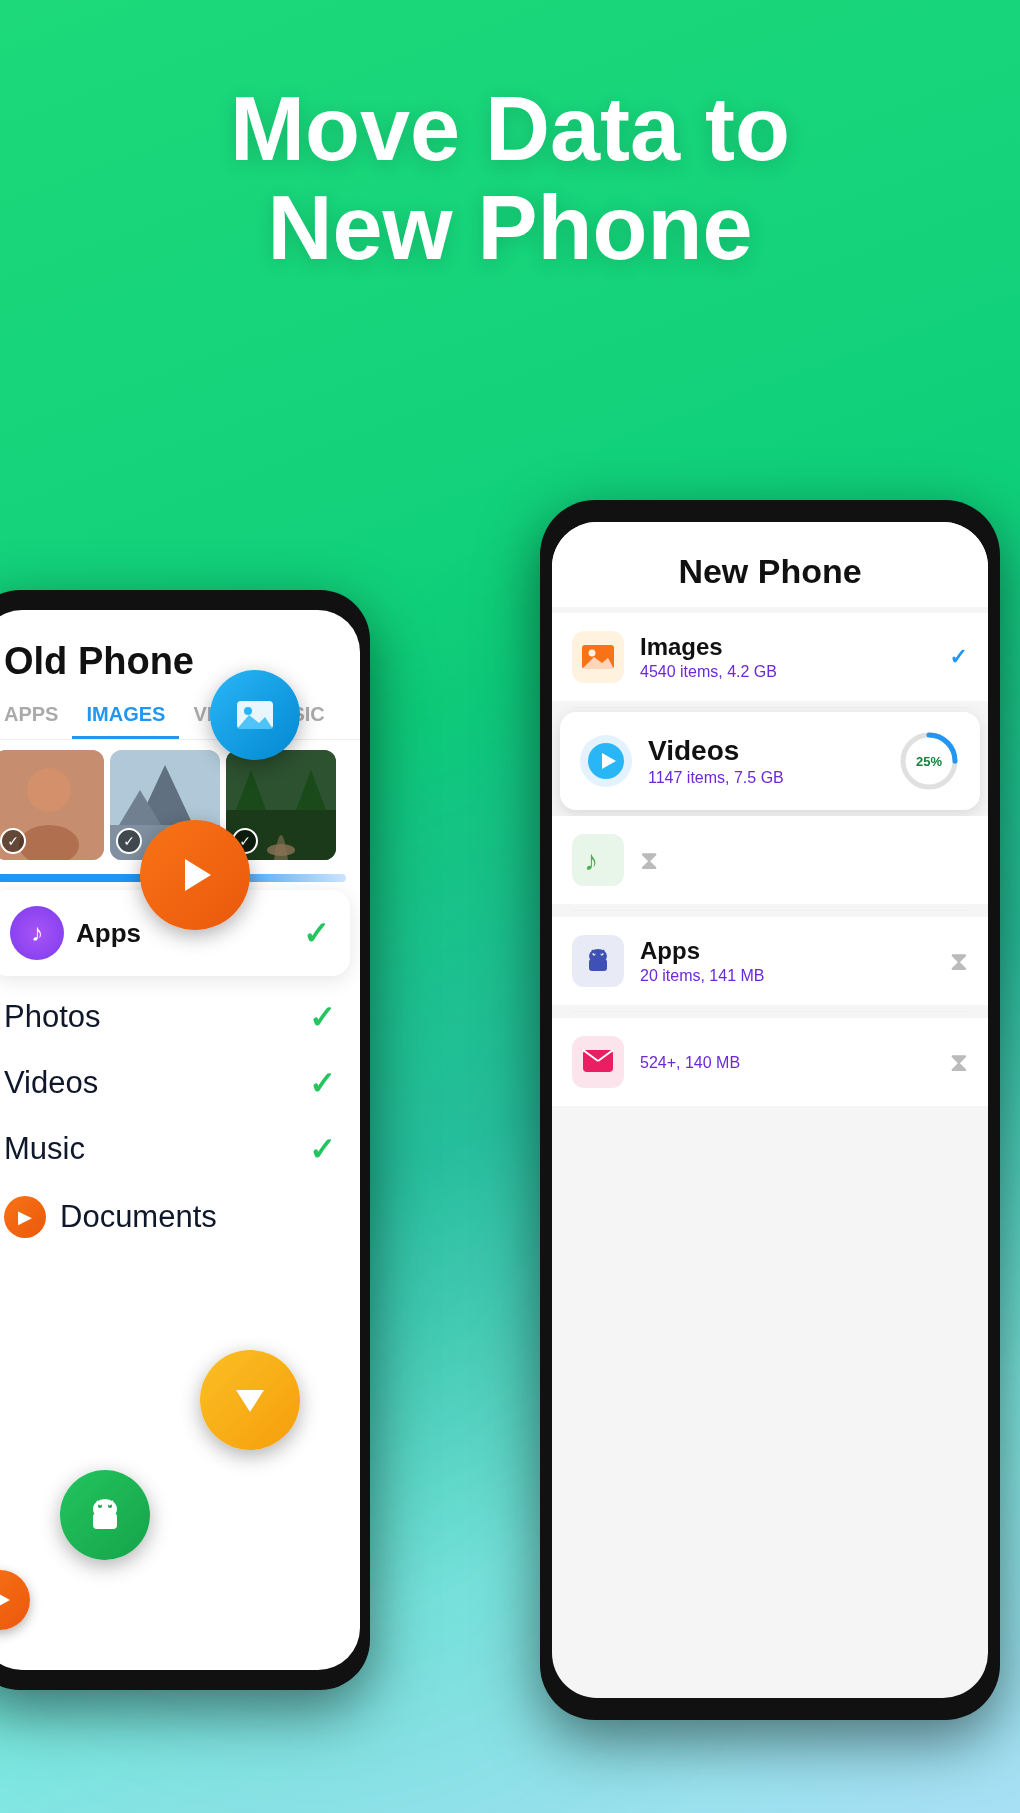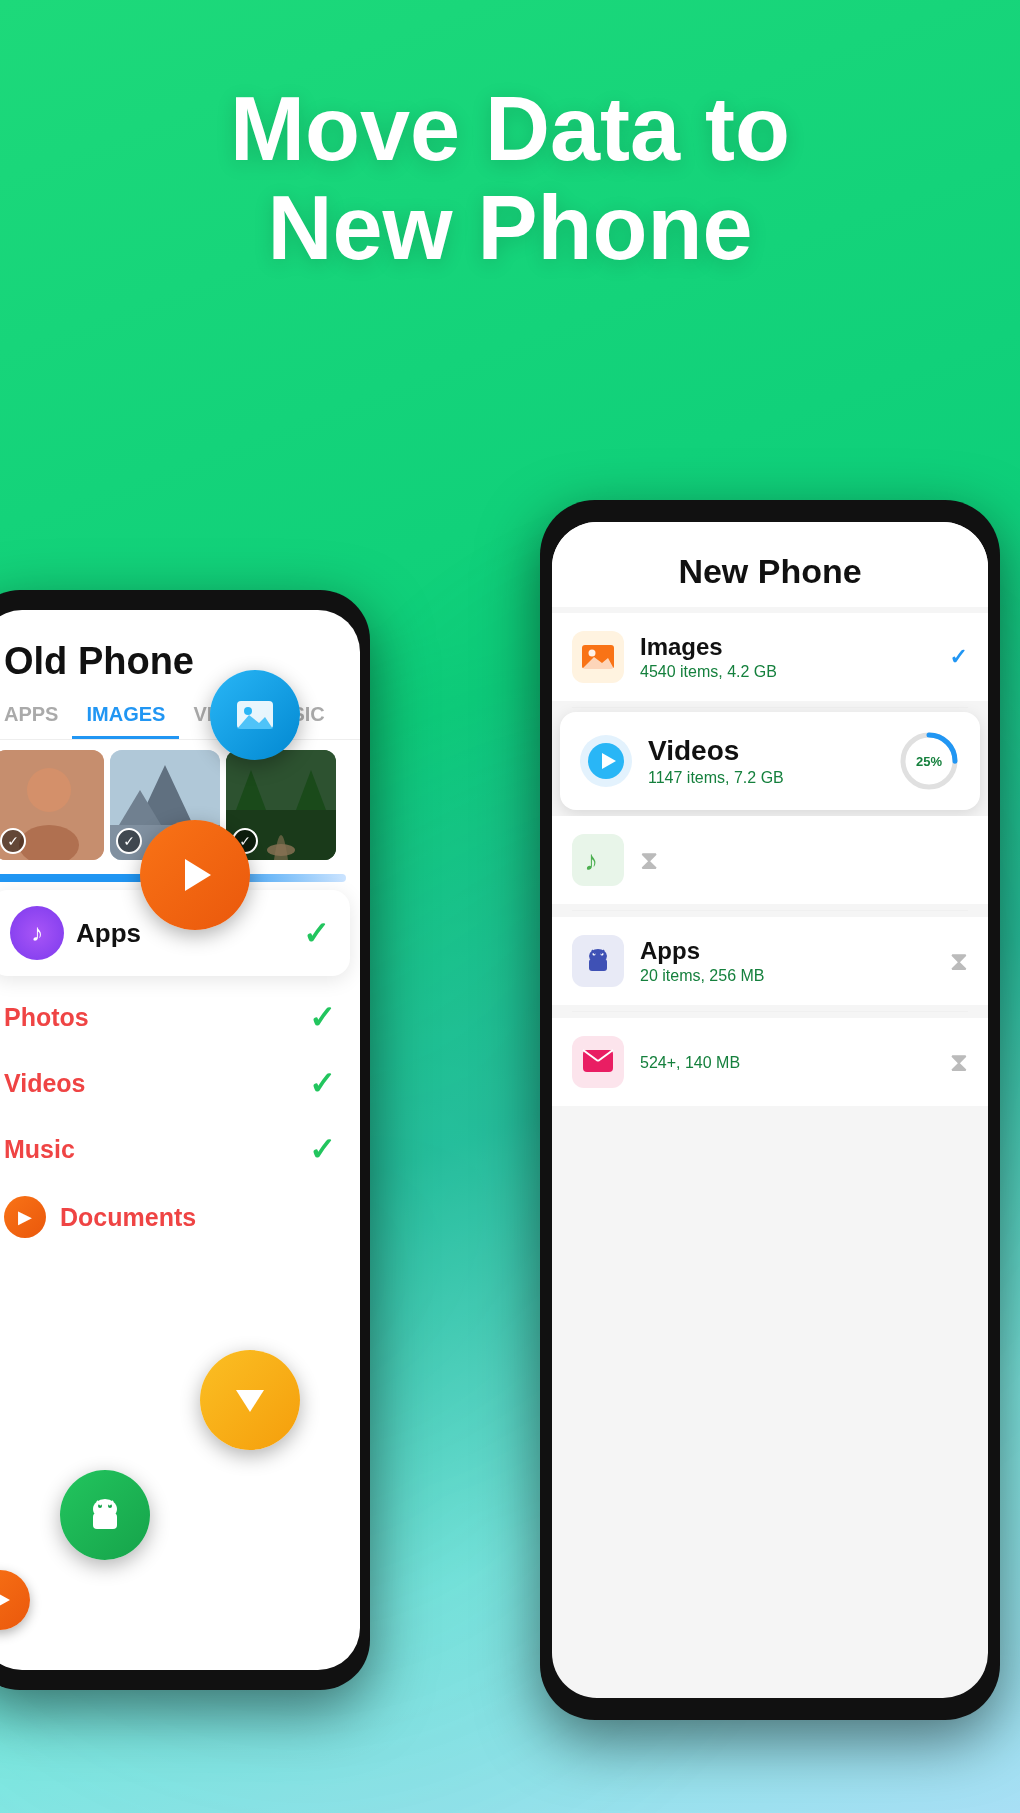--- a/index.html
+++ b/index.html
@@ -175,23 +175,23 @@
     }
 
     
     .list-item-row {
       display: flex;
       align-items: center;
       justify-content: space-between;
       padding: 14px 24px;
     }
     .list-item-label {
-      font-size: 25px;
-      font-weight: 700;
-      color: #ef4444;
+      font-size: 31px;
+      font-weight: 400;
+      color: #0f172a;
     }
 
     
     .bubble-photo {
       position: absolute;
       top: 80px;
       left: 240px;
       width: 90px; height: 90px;
       background: linear-gradient(135deg, #29b6f6, #0288d1);
       border-radius: 50%;
@@ -318,21 +318,21 @@
     .np-icon-sms    { background: #fce4ec; }
 
     .np-info { flex: 1; }
     .np-name {
       font-size: 24px;
       font-weight: 800;
       color: #111;
     }
     .np-meta {
       font-size: 16px;
-      color: #15803d;
+      color: #6d28d9;
       margin-top: 2px;
     }
 
     .np-status {
       font-size: 22px;
       color: #aaa;
     }
     .np-status-check { color: #2196F3; font-weight: 900; }
 
     
@@ -509,21 +509,21 @@
 
       <div class="np-item active" style="background:white; margin: 4px 8px; border-radius: 16px; box-shadow: 0 4px 16px rgba(0,0,0,0.12);">
         <div class="np-icon np-icon-videos" style="background:#e3f2fd;border-radius:50%;">
           <svg width="36" height="36" viewBox="0 0 36 36">
             <circle cx="18" cy="18" r="18" fill="#29b6f6"></circle>
             <polygon points="14,10 28,18 14,26" fill="white"></polygon>
           </svg>
         </div>
         <div class="np-info">
           <div class="np-name" style="font-size:28px;">Videos</div>
-          <div class="np-meta">1147 items, 7.2 GB</div>
+          <div class="np-meta">1147 items, 7.5 GB</div>
         </div>
 
         <div style="width:62px;height:62px;position:relative;flex-shrink:0;">
           <svg width="62" height="62" viewBox="0 0 62 62">
             <circle cx="31" cy="31" r="26" fill="none" stroke="#e0e0e0" stroke-width="5"></circle>
             <circle cx="31" cy="31" r="26" fill="none" stroke="#2196F3" stroke-width="5" stroke-dasharray="40.8 122.5" stroke-linecap="round" transform="rotate(-90 31 31)"></circle>
           </svg>
           <div style="position:absolute;top:50%;left:50%;transform:translate(-50%,-50%);font-size:13px;font-weight:900;color:#15803d;">25%</div>
         </div>
       </div>
@@ -545,21 +545,21 @@
             <ellipse cx="18" cy="13" rx="9" ry="7" fill="#3f51b5"></ellipse>
             <rect x="9" y="16" width="18" height="12" rx="3" fill="#3f51b5"></rect>
             <circle cx="14" cy="11" r="1.5" fill="white"></circle>
             <circle cx="22" cy="11" r="1.5" fill="white"></circle>
             <line x1="12" y1="7" x2="15" y2="11" stroke="#3f51b5" stroke-width="1.5"></line>
             <line x1="24" y1="7" x2="21" y2="11" stroke="#3f51b5" stroke-width="1.5"></line>
           </svg>
         </div>
         <div class="np-info">
           <div class="np-name">Apps</div>
-          <div class="np-meta">20 items, 256 MB</div>
+          <div class="np-meta">20 items, 141 MB</div>
         </div>
         <div class="hourglass np-status">⧗</div>
       </div>
       <div class="np-divider"></div>
 
       <div class="np-item">
         <div class="np-icon np-icon-sms" style="background:#fce4ec;">
           <svg width="36" height="36" viewBox="0 0 36 36">
             <rect x="3" y="6" width="30" height="22" rx="4" fill="#e91e63"></rect>
             <polygon points="8,28 16,24 8,22" fill="#e91e63"></polygon>

